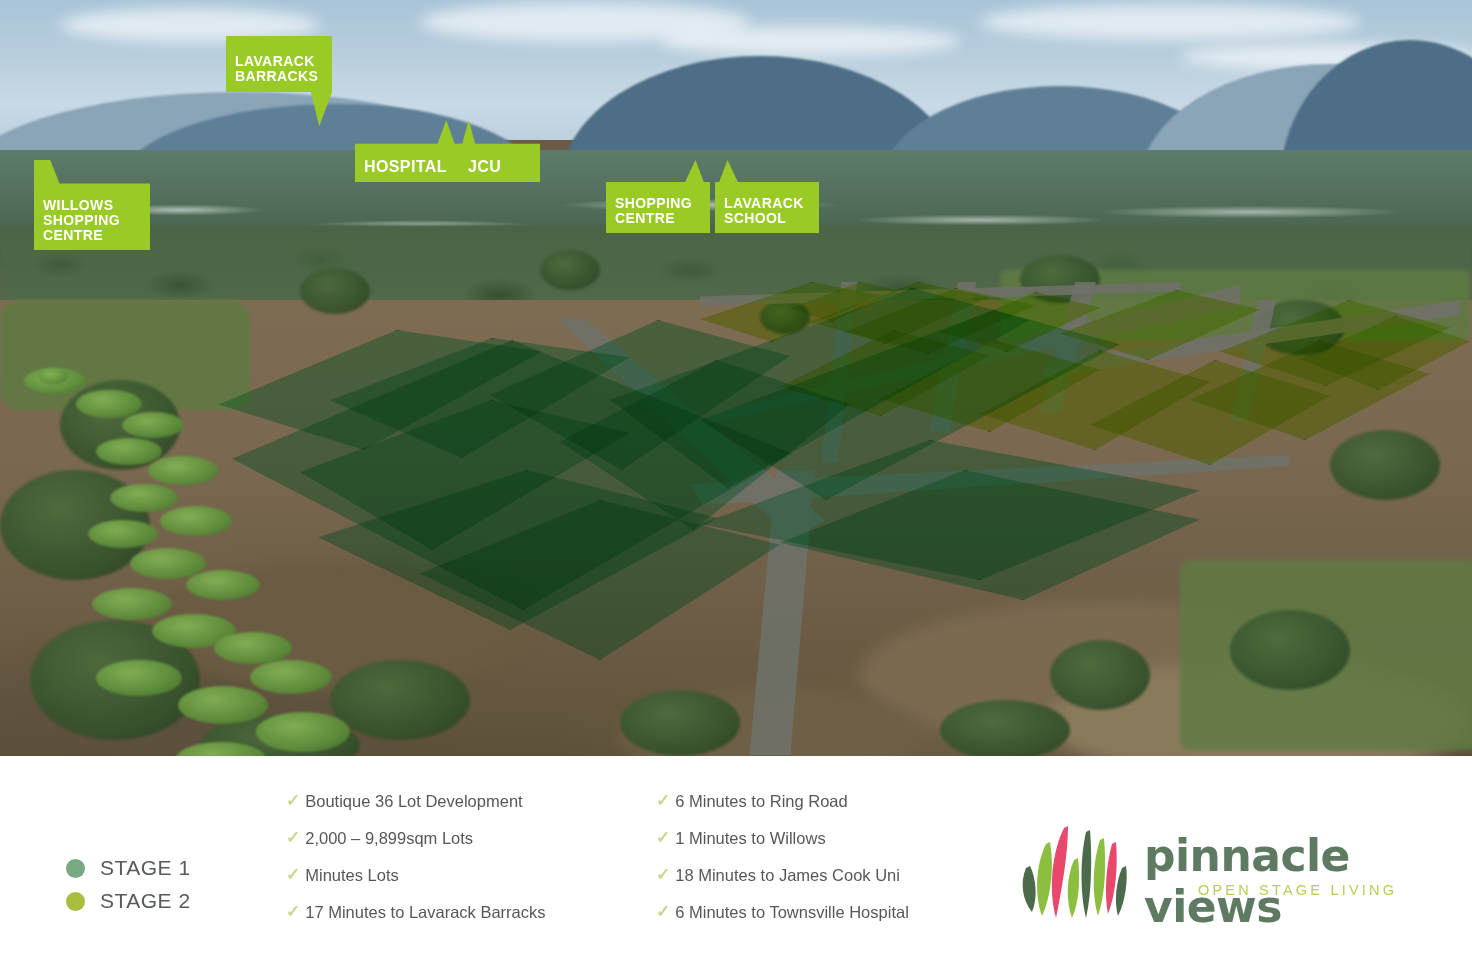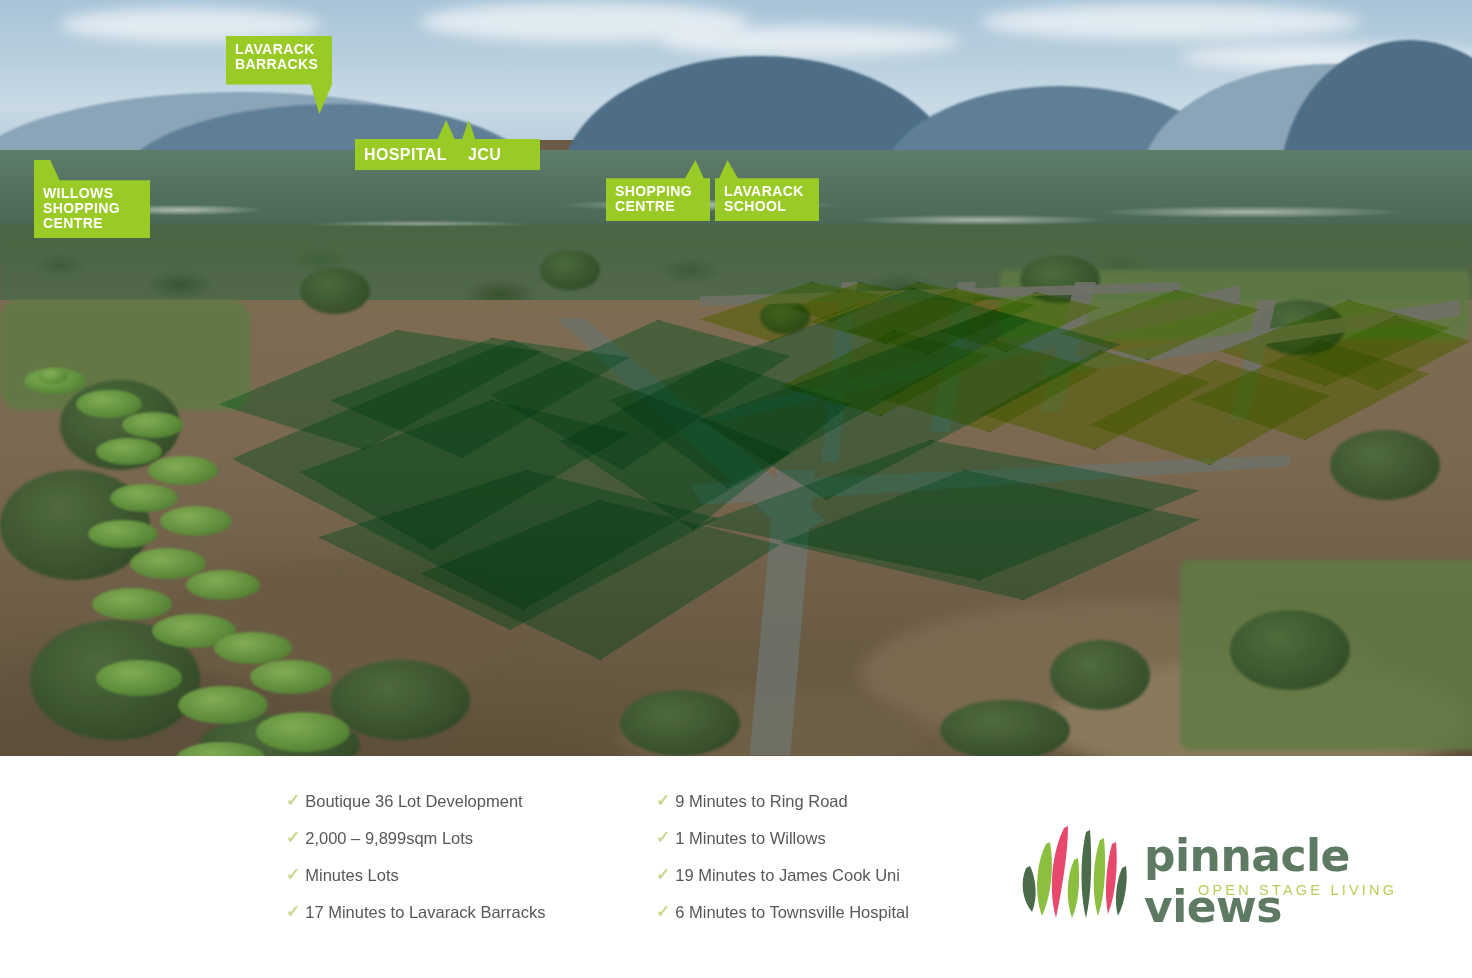--- a/index.html
+++ b/index.html
@@ -98,21 +98,21 @@
   }
   .lot.s1 { background:rgba(120,216,170,.78); }
   .lot.s2 { background:rgba(190,232,60,.72); }
 
   
   .pin {
     position:absolute; background:#9ACA26; color:#ffffff;
     font-weight:bold; letter-spacing:.4px; line-height:1.08;
     padding:6px 9px 7px 9px;
   }
-  .pin-text { display:block; white-space:pre-line; }
+  .pin-text { display:block; white-space:pre-line;margin-top:12px; }
 
   
   #headline {
     position:absolute; right:18px; top:44px; width:600px;
     color:#ffffff; font-size:33px; line-height:1.33;
     text-align:center; font-weight:300;
     text-shadow:0 1px 5px rgba(0,0,0,.30);
     font-family:"DejaVu Sans", sans-serif;
   }
 
@@ -343,20 +343,30 @@
                 clip-path:polygon(0 30%,4% 30%,12% 0,22% 30%,100% 30%,100% 100%,0 100%);
                 padding-top:24px;">
       <span class="pin-text">LAVARACK
 SCHOOL</span>
     </div>
 
   </div>
 
   <div id="footer">
 
+    <div id="legend">
+      <div class="legend-row">
+        <span class="legend-dot" style="background:#79A882;"></span>
+        <span class="legend-label">STAGE 1</span>
+      </div>
+      <div class="legend-row">
+        <span class="legend-dot" style="background:#A8BE3E;"></span>
+        <span class="legend-label">STAGE 2</span>
+      </div>
+    </div>
 
     <div id="keyfeatures">
       <div class="kf-cols">
         <div class="kf-col">
           <div class="kf-item">
             <span class="kf-check">✓</span>
             <span>Boutique 36 Lot Development</span>
           </div>
           <div class="kf-item">
             <span class="kf-check">✓</span>
@@ -367,29 +377,29 @@
             <span>Minutes Lots</span>
           </div>
           <div class="kf-item">
             <span class="kf-check">✓</span>
             <span>17 Minutes to Lavarack Barracks</span>
           </div>
         </div>
         <div class="kf-col">
           <div class="kf-item">
             <span class="kf-check">✓</span>
-            <span>9 Minutes to Ring Road</span>
+            <span>6 Minutes to Ring Road</span>
           </div>
           <div class="kf-item">
             <span class="kf-check">✓</span>
             <span>1 Minutes to Willows</span>
           </div>
           <div class="kf-item">
             <span class="kf-check">✓</span>
-            <span>19 Minutes to James Cook Uni</span>
+            <span>18 Minutes to James Cook Uni</span>
           </div>
           <div class="kf-item">
             <span class="kf-check">✓</span>
             <span>6 Minutes to Townsville Hospital</span>
           </div>
         </div>
       </div>
     </div>
 
     <div id="logo">

